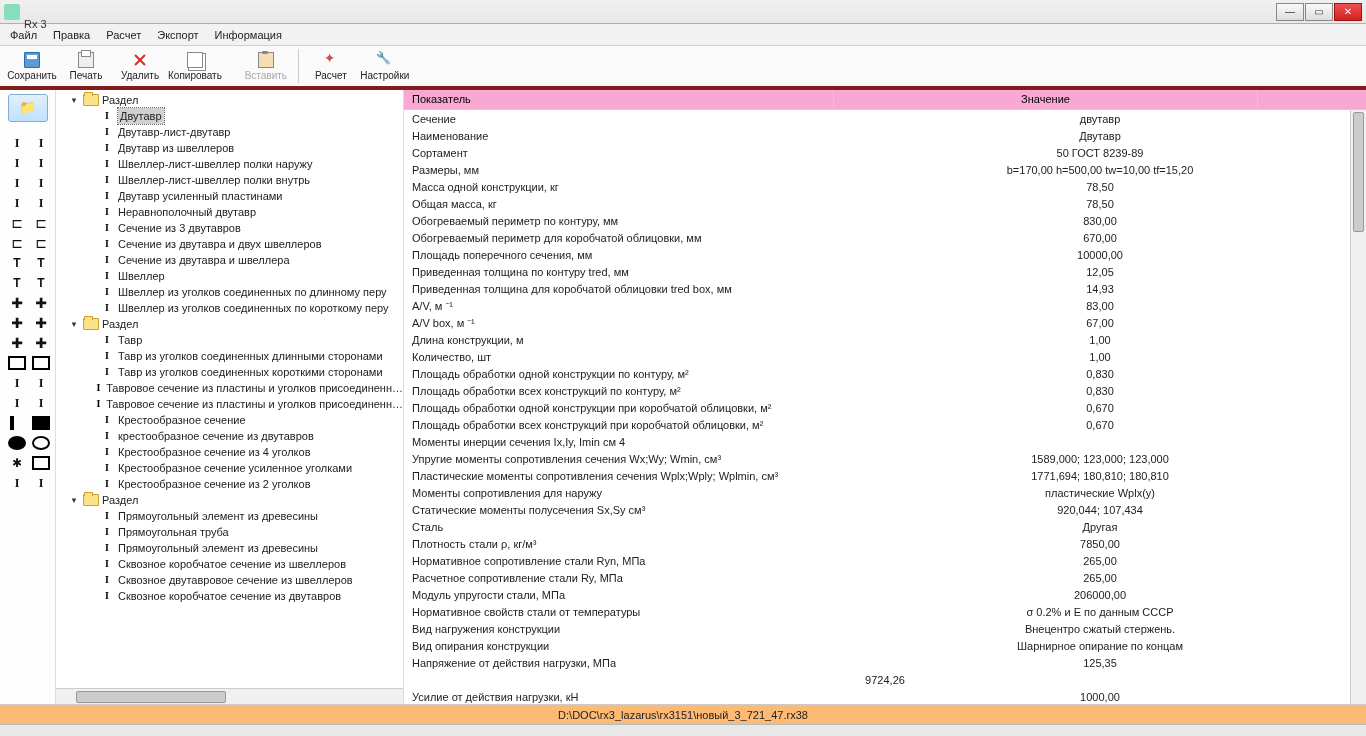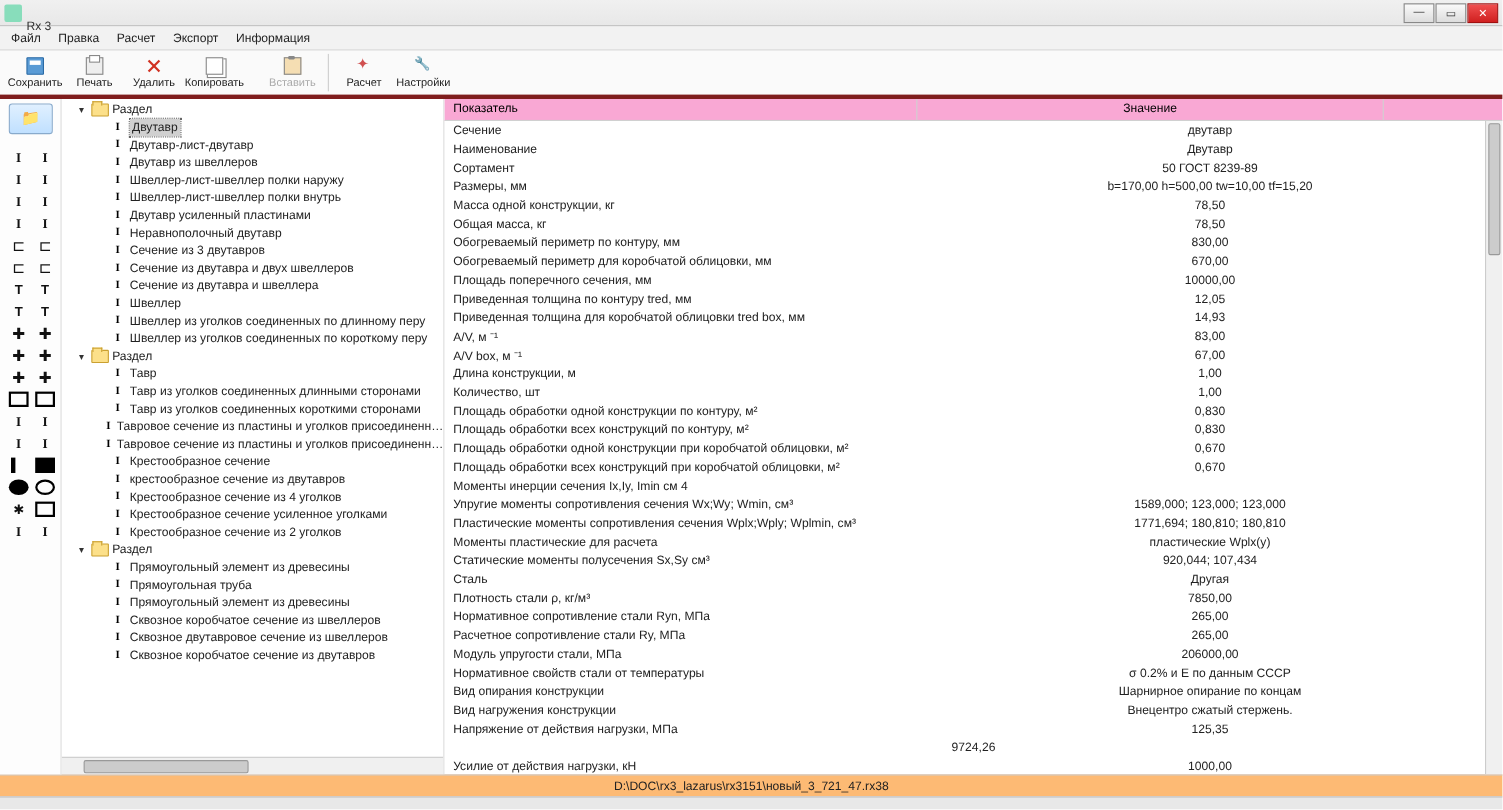--- a/index.html
+++ b/index.html
@@ -445,21 +445,21 @@
           </div>
           <div class="proprow">
             <div class="c1">Упругие моменты сопротивления сечения Wx;Wy; Wmin, см³</div>
             <div class="c2">1589,000; 123,000; 123,000</div>
           </div>
           <div class="proprow">
             <div class="c1">Пластические моменты сопротивления сечения Wplx;Wply; Wplmin, см³</div>
             <div class="c2">1771,694; 180,810; 180,810</div>
           </div>
           <div class="proprow">
-            <div class="c1">Моменты пластические для расчета</div>
+            <div class="c1">Моменты сопротивления для наружу</div>
             <div class="c2">пластические Wplx(y)</div>
           </div>
           <div class="proprow">
             <div class="c1">Статические моменты полусечения Sx,Sy см³</div>
             <div class="c2">920,044; 107,434</div>
           </div>
           <div class="proprow">
             <div class="c1">Сталь</div>
             <div class="c2">Другая</div>
           </div>
@@ -477,26 +477,26 @@
           </div>
           <div class="proprow">
             <div class="c1">Модуль упругости стали, МПа</div>
             <div class="c2">206000,00</div>
           </div>
           <div class="proprow">
             <div class="c1">Нормативное свойств стали от температуры</div>
             <div class="c2">σ 0.2%  и  E по данным СССР</div>
           </div>
           <div class="proprow">
+            <div class="c1">Вид нагружения конструкции</div>
+            <div class="c2">Внецентро сжатый стержень.</div>
+          </div>
+          <div class="proprow">
             <div class="c1">Вид опирания конструкции</div>
             <div class="c2">Шарнирное опирание по концам</div>
-          </div>
-          <div class="proprow">
-            <div class="c1">Вид нагружения конструкции</div>
-            <div class="c2">Внецентро сжатый стержень.</div>
           </div>
           <div class="proprow">
             <div class="c1">Напряжение от  действия нагрузки, МПа</div>
             <div class="c2">125,35</div>
           </div>
           <div class="proprow">
             <div class="c2">9724,26</div>
           </div>
           <div class="proprow">
             <div class="c1">Усилие от действия нагрузки, кН</div>

